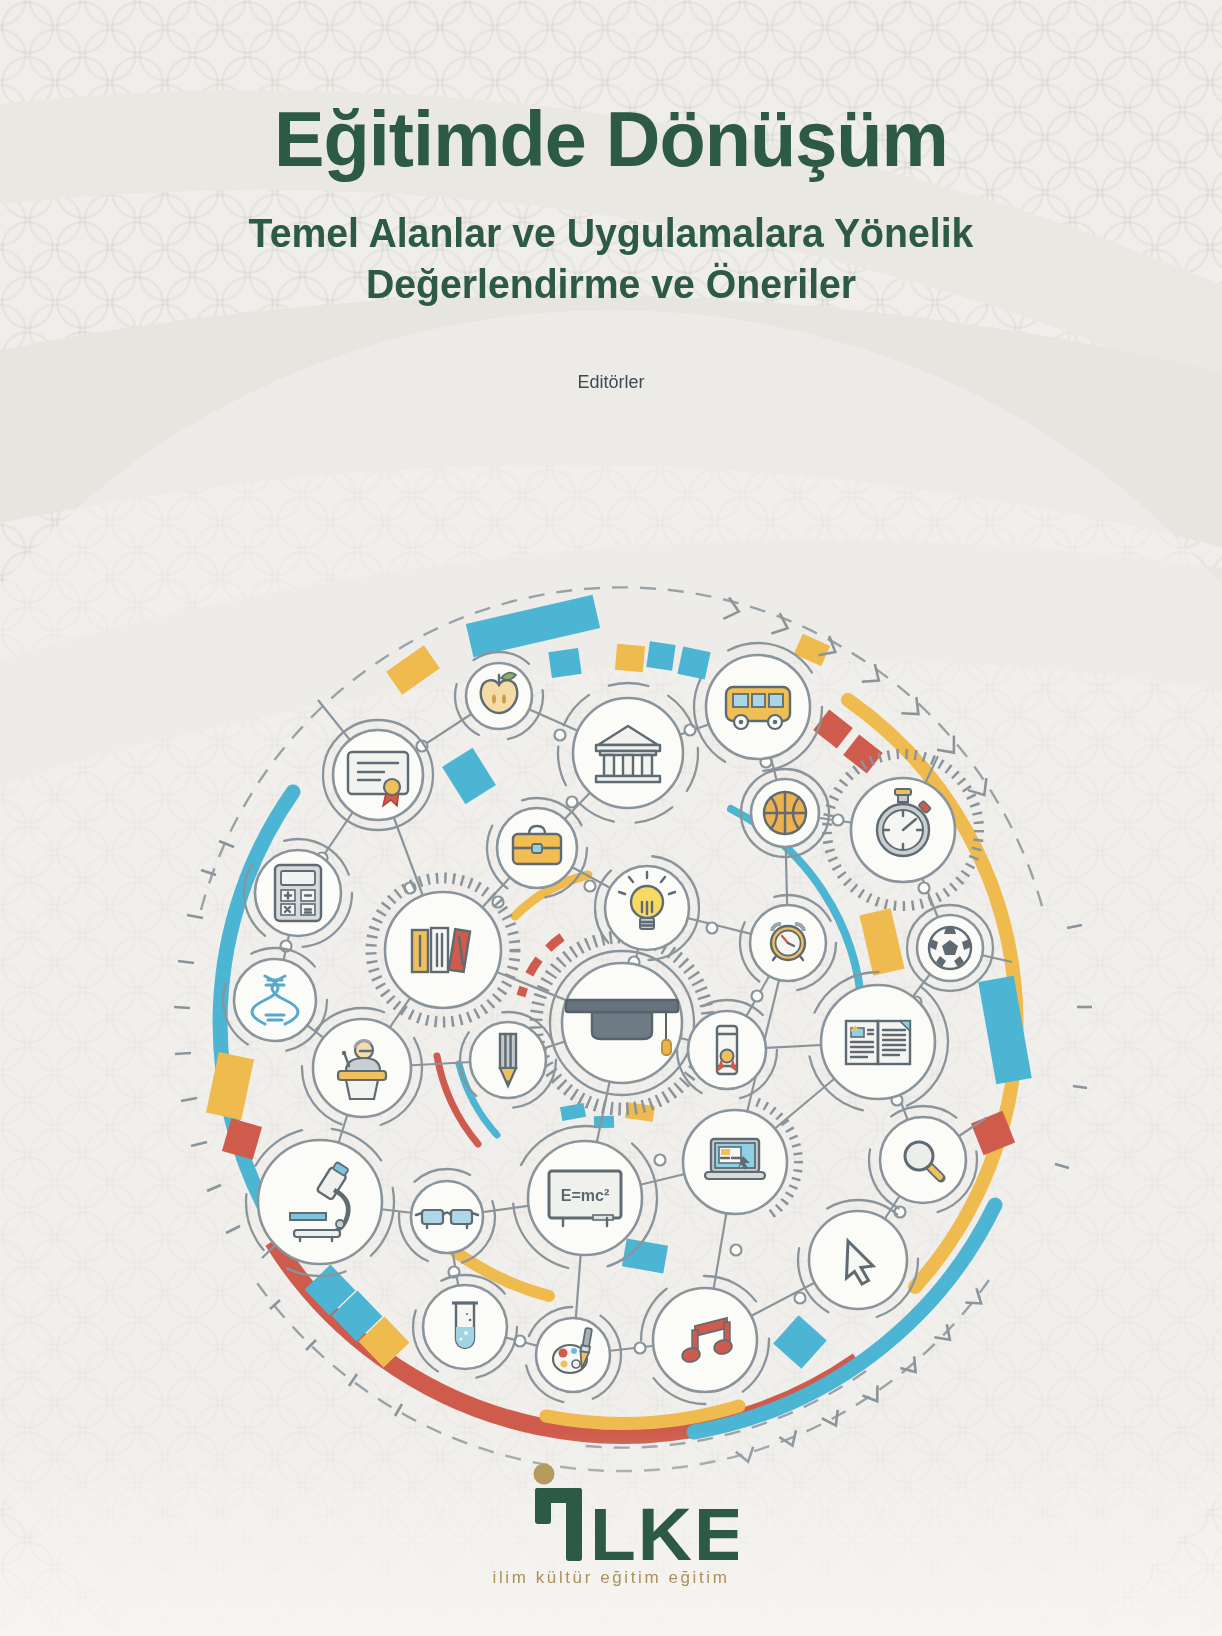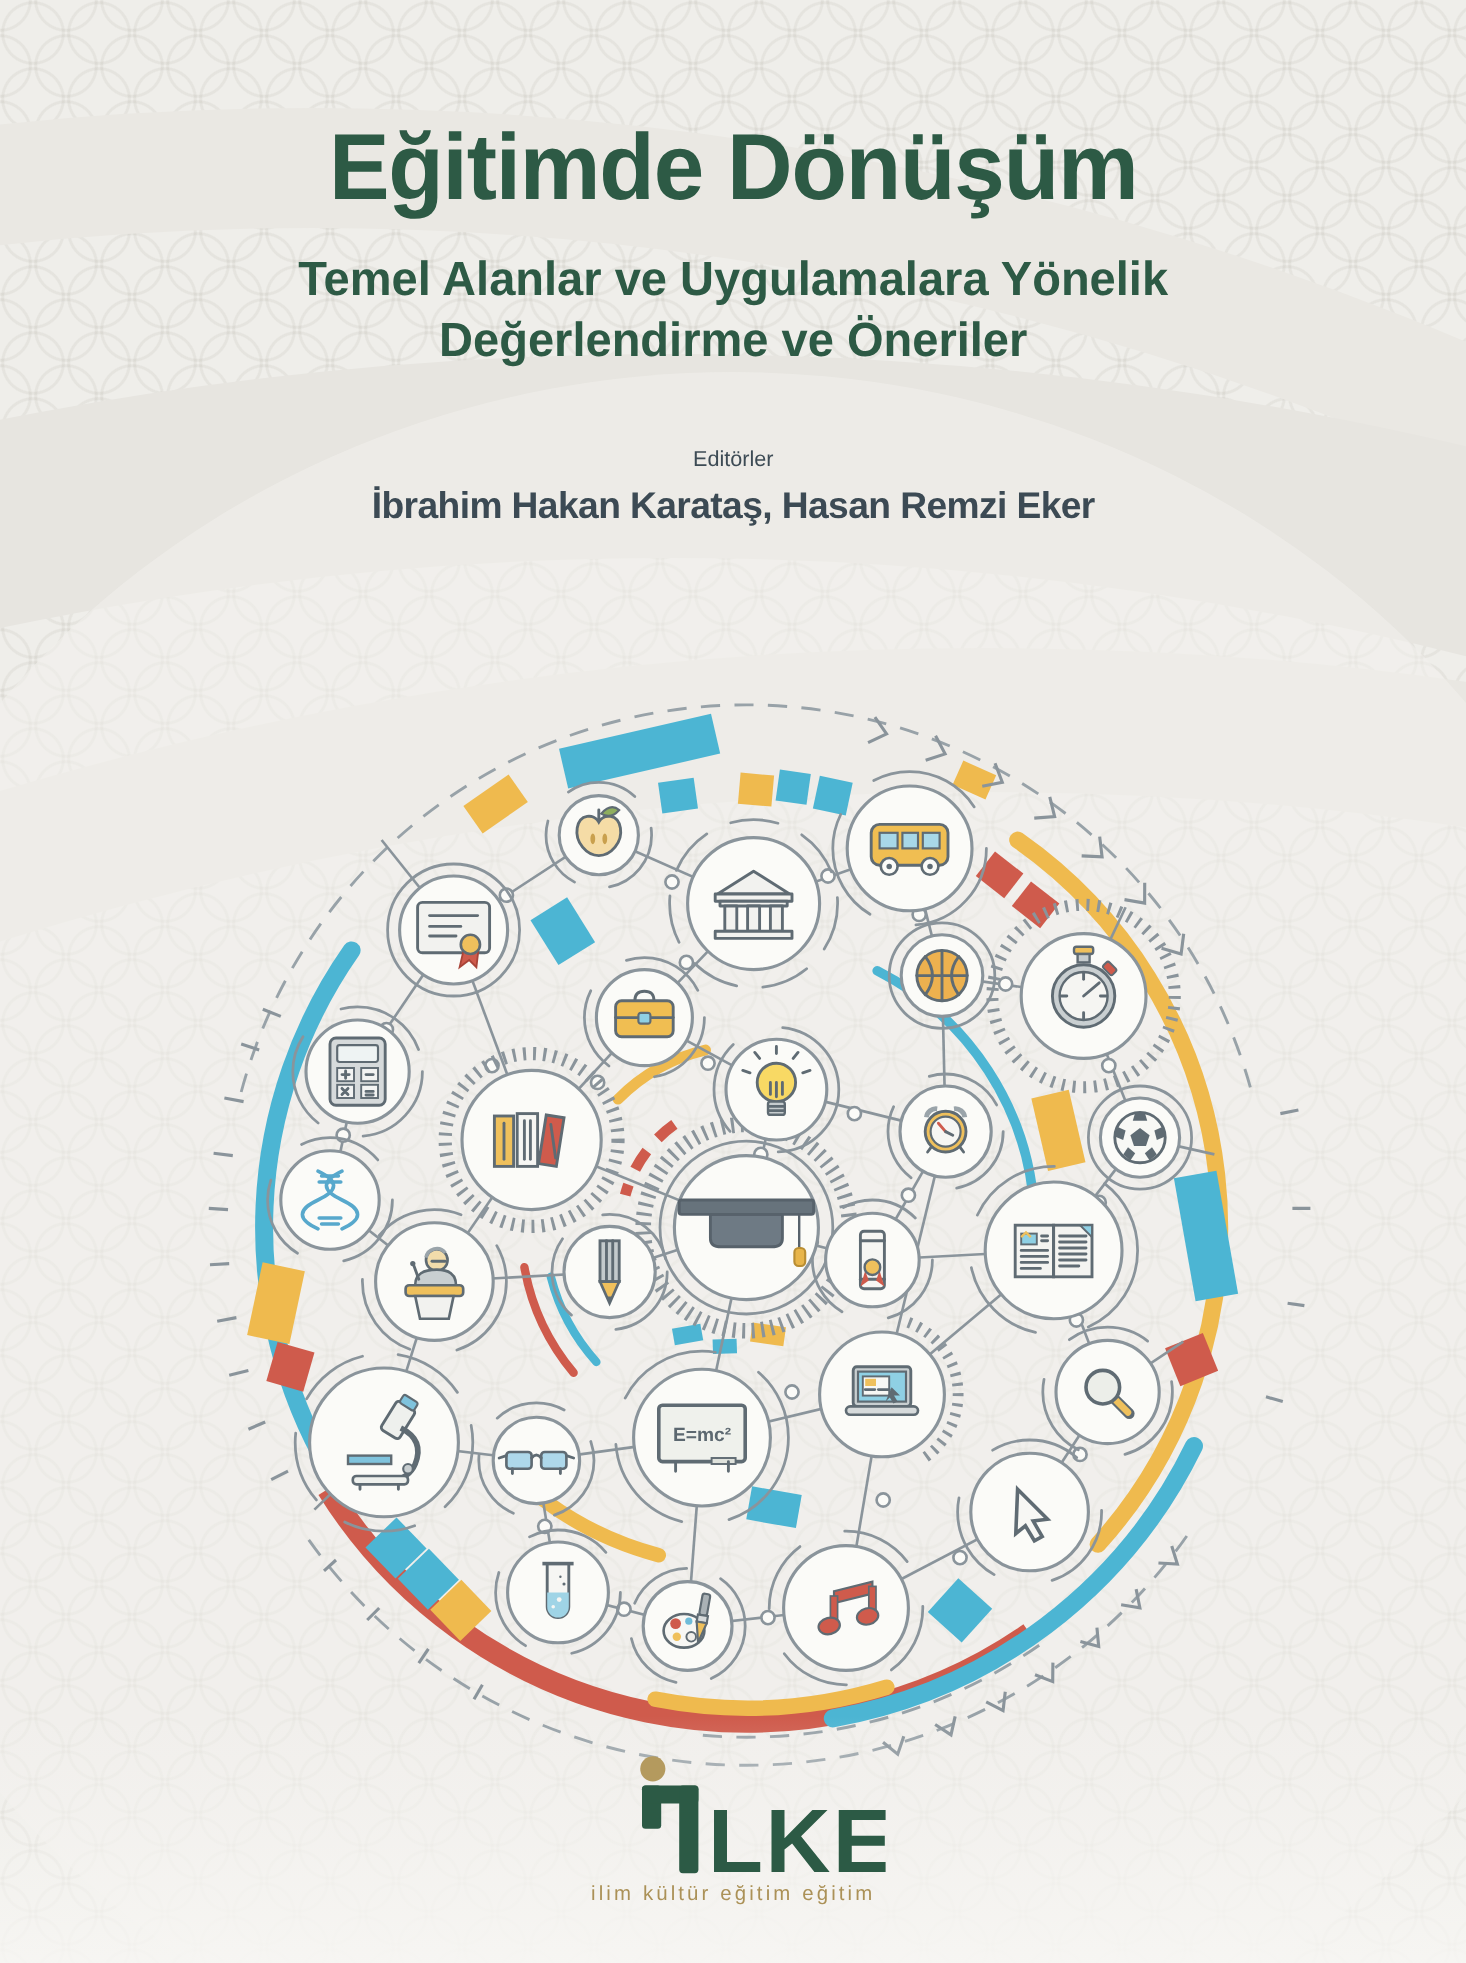--- a/index.html
+++ b/index.html
@@ -525,21 +525,20 @@
 
     <rect x="0" y="1430" width="1222" height="206" fill="url(#fadeB)"></rect>
   </svg>
 
   <div class="abs-center title">Eğitimde Dönüşüm</div>
   <div class="abs-center subtitle">
     <div>Temel Alanlar ve Uygulamalara Yönelik</div>
     <div>Değerlendirme ve Öneriler</div>
   </div>
   <div class="abs-center editors-label">Editörler</div>
-  <div class="abs-center editors-names">İbrahim Hakan Karataş, Hasan Remzi Eker</div>
 
   <svg class="logo-svg" width="240" height="110" viewBox="0 0 240 110">
     <circle cx="46" cy="14" r="10.5" fill="#b49a5e"></circle>
     <g fill="#2c5a45">
       <rect x="37" y="28" width="16" height="36" rx="3"></rect>
       <rect x="37" y="28" width="47" height="15" rx="3"></rect>
       <rect x="68" y="28" width="16" height="73" rx="3"></rect>
     </g>
     <text x="92" y="100" class="lke">LKE</text>
   </svg>

